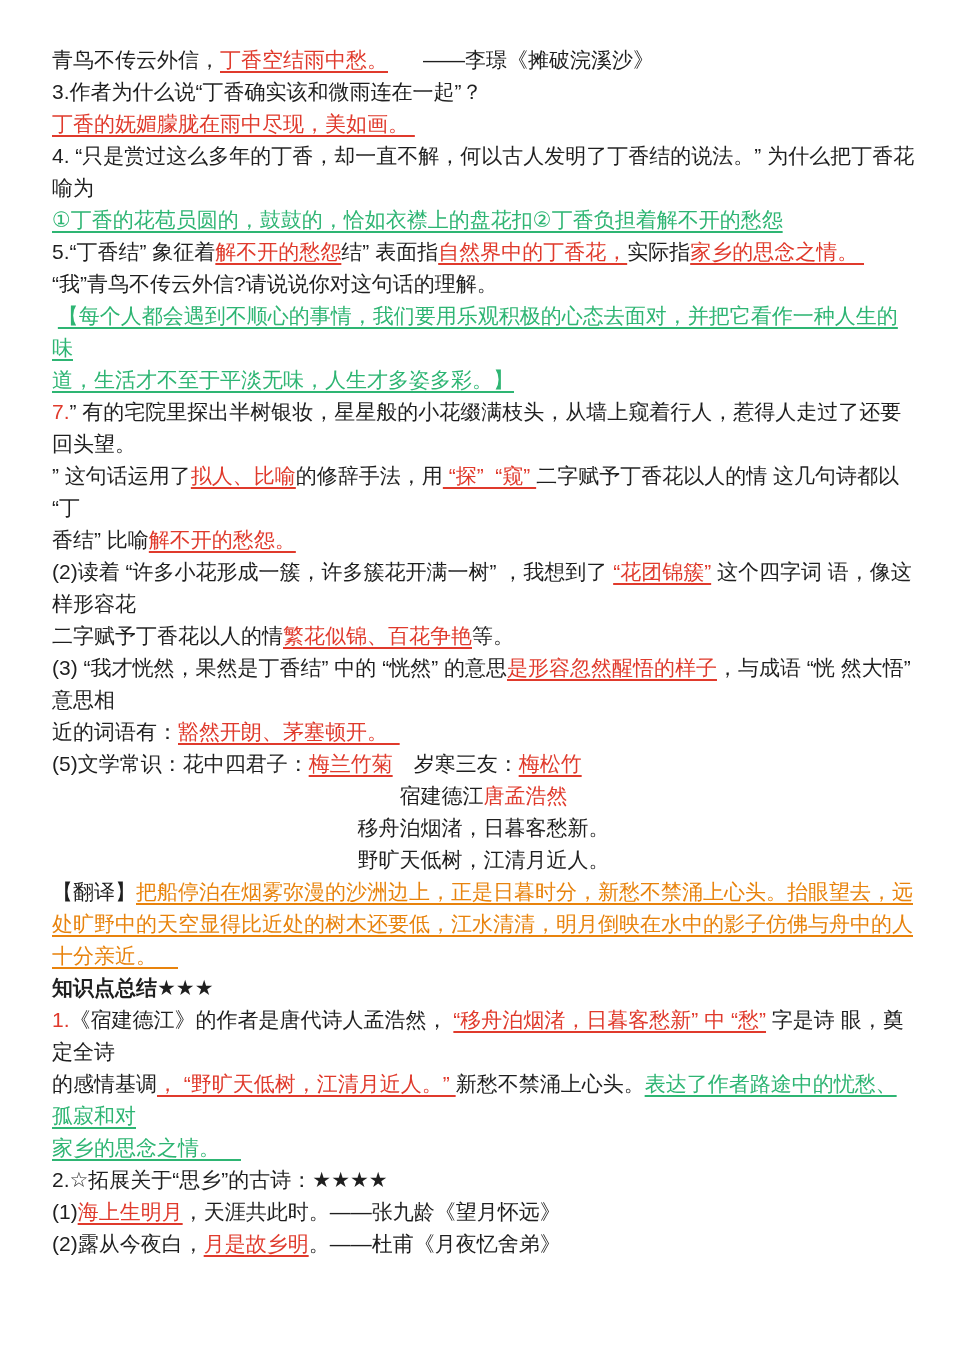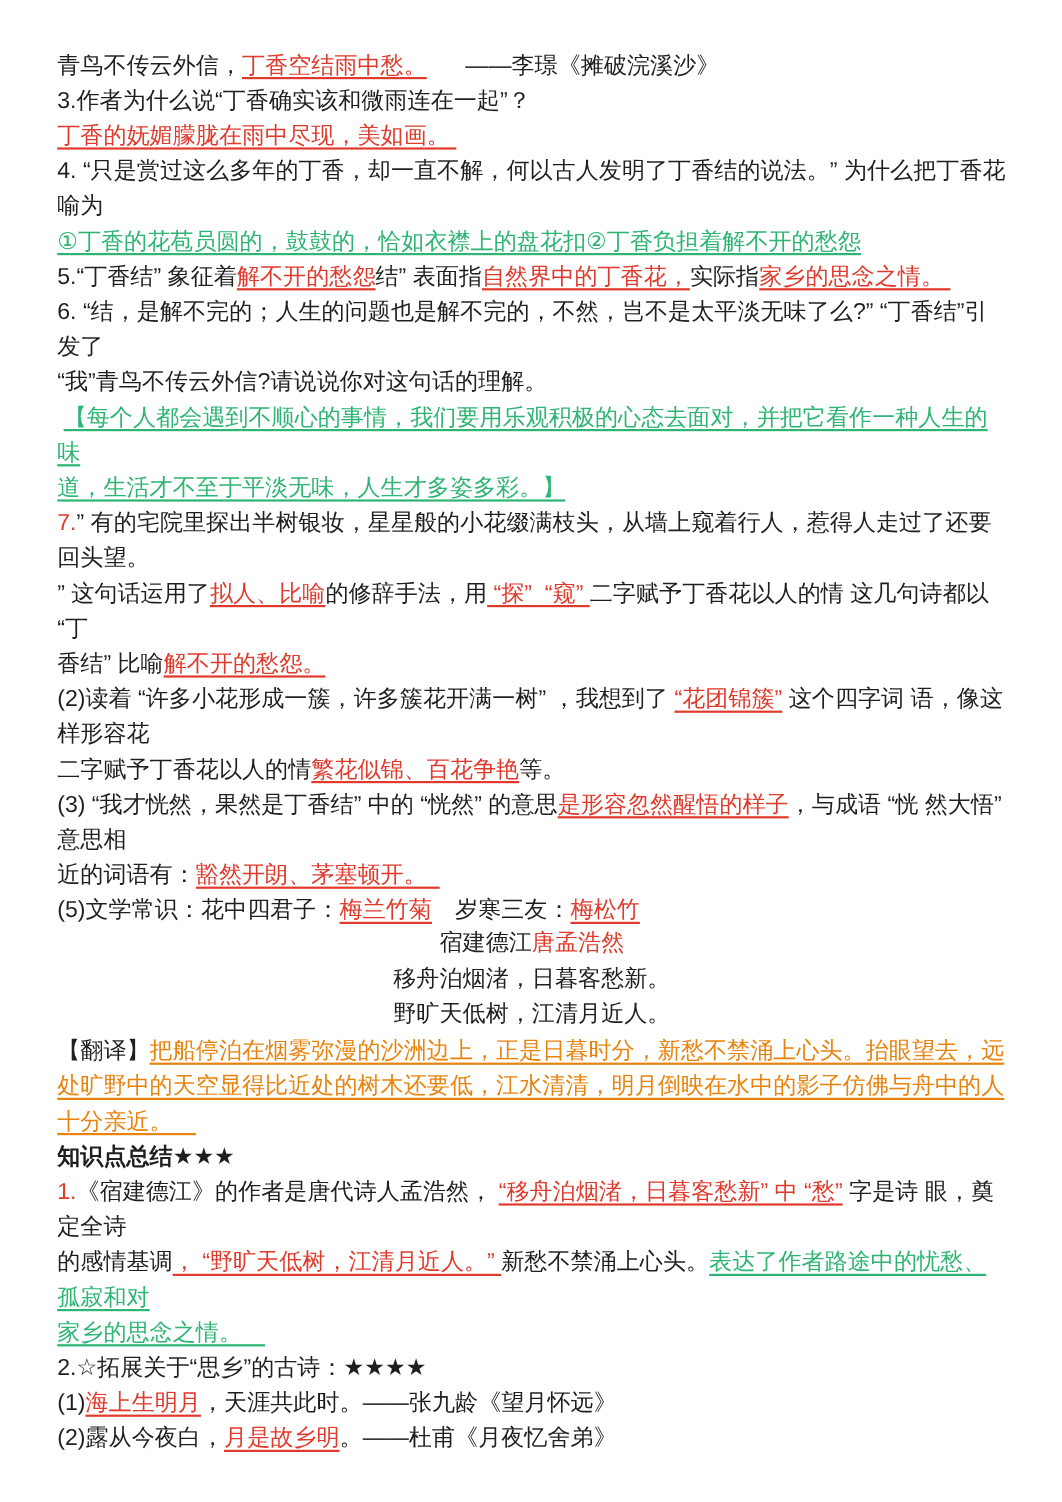--- a/index.html
+++ b/index.html
@@ -21,21 +21,21 @@
     background: #ffffff;
   }
   p.line {
     margin: 0;
     font-size: 21px;
     line-height: 32px;
     color: var(--black, #1f1f1f);
     white-space: pre-wrap;
     word-break: break-all;
   }
-  p.line.center { text-align: center; font-family: Liberation Mono, monospace; }
+  p.line.center { text-align: center; }
   .run-k  { color: var(--black, #1f1f1f); }
   .run-kb { color: var(--black, #1f1f1f); font-weight: bold; }
   .run-r  { color: var(--red, #e03a2c); }
   .run-bl { color: var(--blue, #3634a3); }
   .run-ru {
     color: var(--red, #e03a2c);
     text-decoration: underline;
     text-decoration-thickness: 1.5px;
     text-underline-offset: 4px;
   }
@@ -56,21 +56,20 @@
 <body style="background: rgb(255, 255, 255);">
 
 <div class="doc">
   <div>
       <p class="line"><span class="run-k">青鸟不传云外信，</span><span class="run-ru">丁香空结雨中愁。</span><span class="run-k">      ——李璟《摊破浣溪沙》</span></p>
       <p class="line"><span class="run-k">3.作者为什么说“丁香确实该和微雨连在一起”？</span></p>
       <p class="line"><span class="run-ru">丁香的妩媚朦胧在雨中尽现，美如画。 </span></p>
       <p class="line"><span class="run-k">4. “只是赏过这么多年的丁香，却一直不解，何以古人发明了丁香结的说法。” 为什么把丁香花喻为</span></p>
       <p class="line"><span class="run-gu">①丁香的花苞员圆的，鼓鼓的，恰如衣襟上的盘花扣②丁香负担着解不开的愁怨</span></p>
       <p class="line"><span class="run-k">5.“丁香结” 象征着</span><span class="run-ru">解不开的愁怨</span><span class="run-k">结” 表面指</span><span class="run-ru">自然界中的丁香花，</span><span class="run-k">实际指</span><span class="run-ru">家乡的思念之情。 </span></p>
-      <p class="line"><span class="run-k">6. “结，是解不完的；人生的问题也是解不完的，不然，岂不是太平淡无味了么?” “丁香结”引发了</span></p>
       <p class="line"><span class="run-k">“我”青鸟不传云外信?请说说你对这句话的理解。</span></p>
       <p class="line"><span class="run-k"> </span><span class="run-gu">【每个人都会遇到不顺心的事情，我们要用乐观积极的心态去面对，并把它看作一种人生的味</span></p>
       <p class="line"><span class="run-gu">道，生活才不至于平淡无味，人生才多姿多彩。】</span></p>
       <p class="line"><span class="run-r">7.</span><span class="run-k">” 有的宅院里探出半树银妆，星星般的小花缀满枝头，从墙上窥着行人，惹得人走过了还要 回头望。</span></p>
       <p class="line"><span class="run-k">” 这句话运用了</span><span class="run-ru">拟人、比喻</span><span class="run-k">的修辞手法，用</span><span class="run-ru"> “探”  “窥” </span><span class="run-k">二字赋予丁香花以人的情 这几句诗都以 “丁</span></p>
       <p class="line"><span class="run-k">香结” 比喻</span><span class="run-ru">解不开的愁怨。</span></p>
       <p class="line"><span class="run-k">(2)读着 “许多小花形成一簇，许多簇花开满一树” ，我想到了 </span><span class="run-ru">“花团锦簇”</span><span class="run-k"> 这个四字词 语，像这样形容花</span></p>
       <p class="line"><span class="run-k">二字赋予丁香花以人的情</span><span class="run-ru">繁花似锦、百花争艳</span><span class="run-k">等。</span></p>
       <p class="line"><span class="run-k">(3) “我才恍然，果然是丁香结” 中的 “恍然” 的意思</span><span class="run-ru">是形容忽然醒悟的样子</span><span class="run-k">，与成语 “恍 然大悟” 意思相</span></p>
       <p class="line"><span class="run-k">近的词语有：</span><span class="run-ru">豁然开朗、茅塞顿开。  </span></p>

